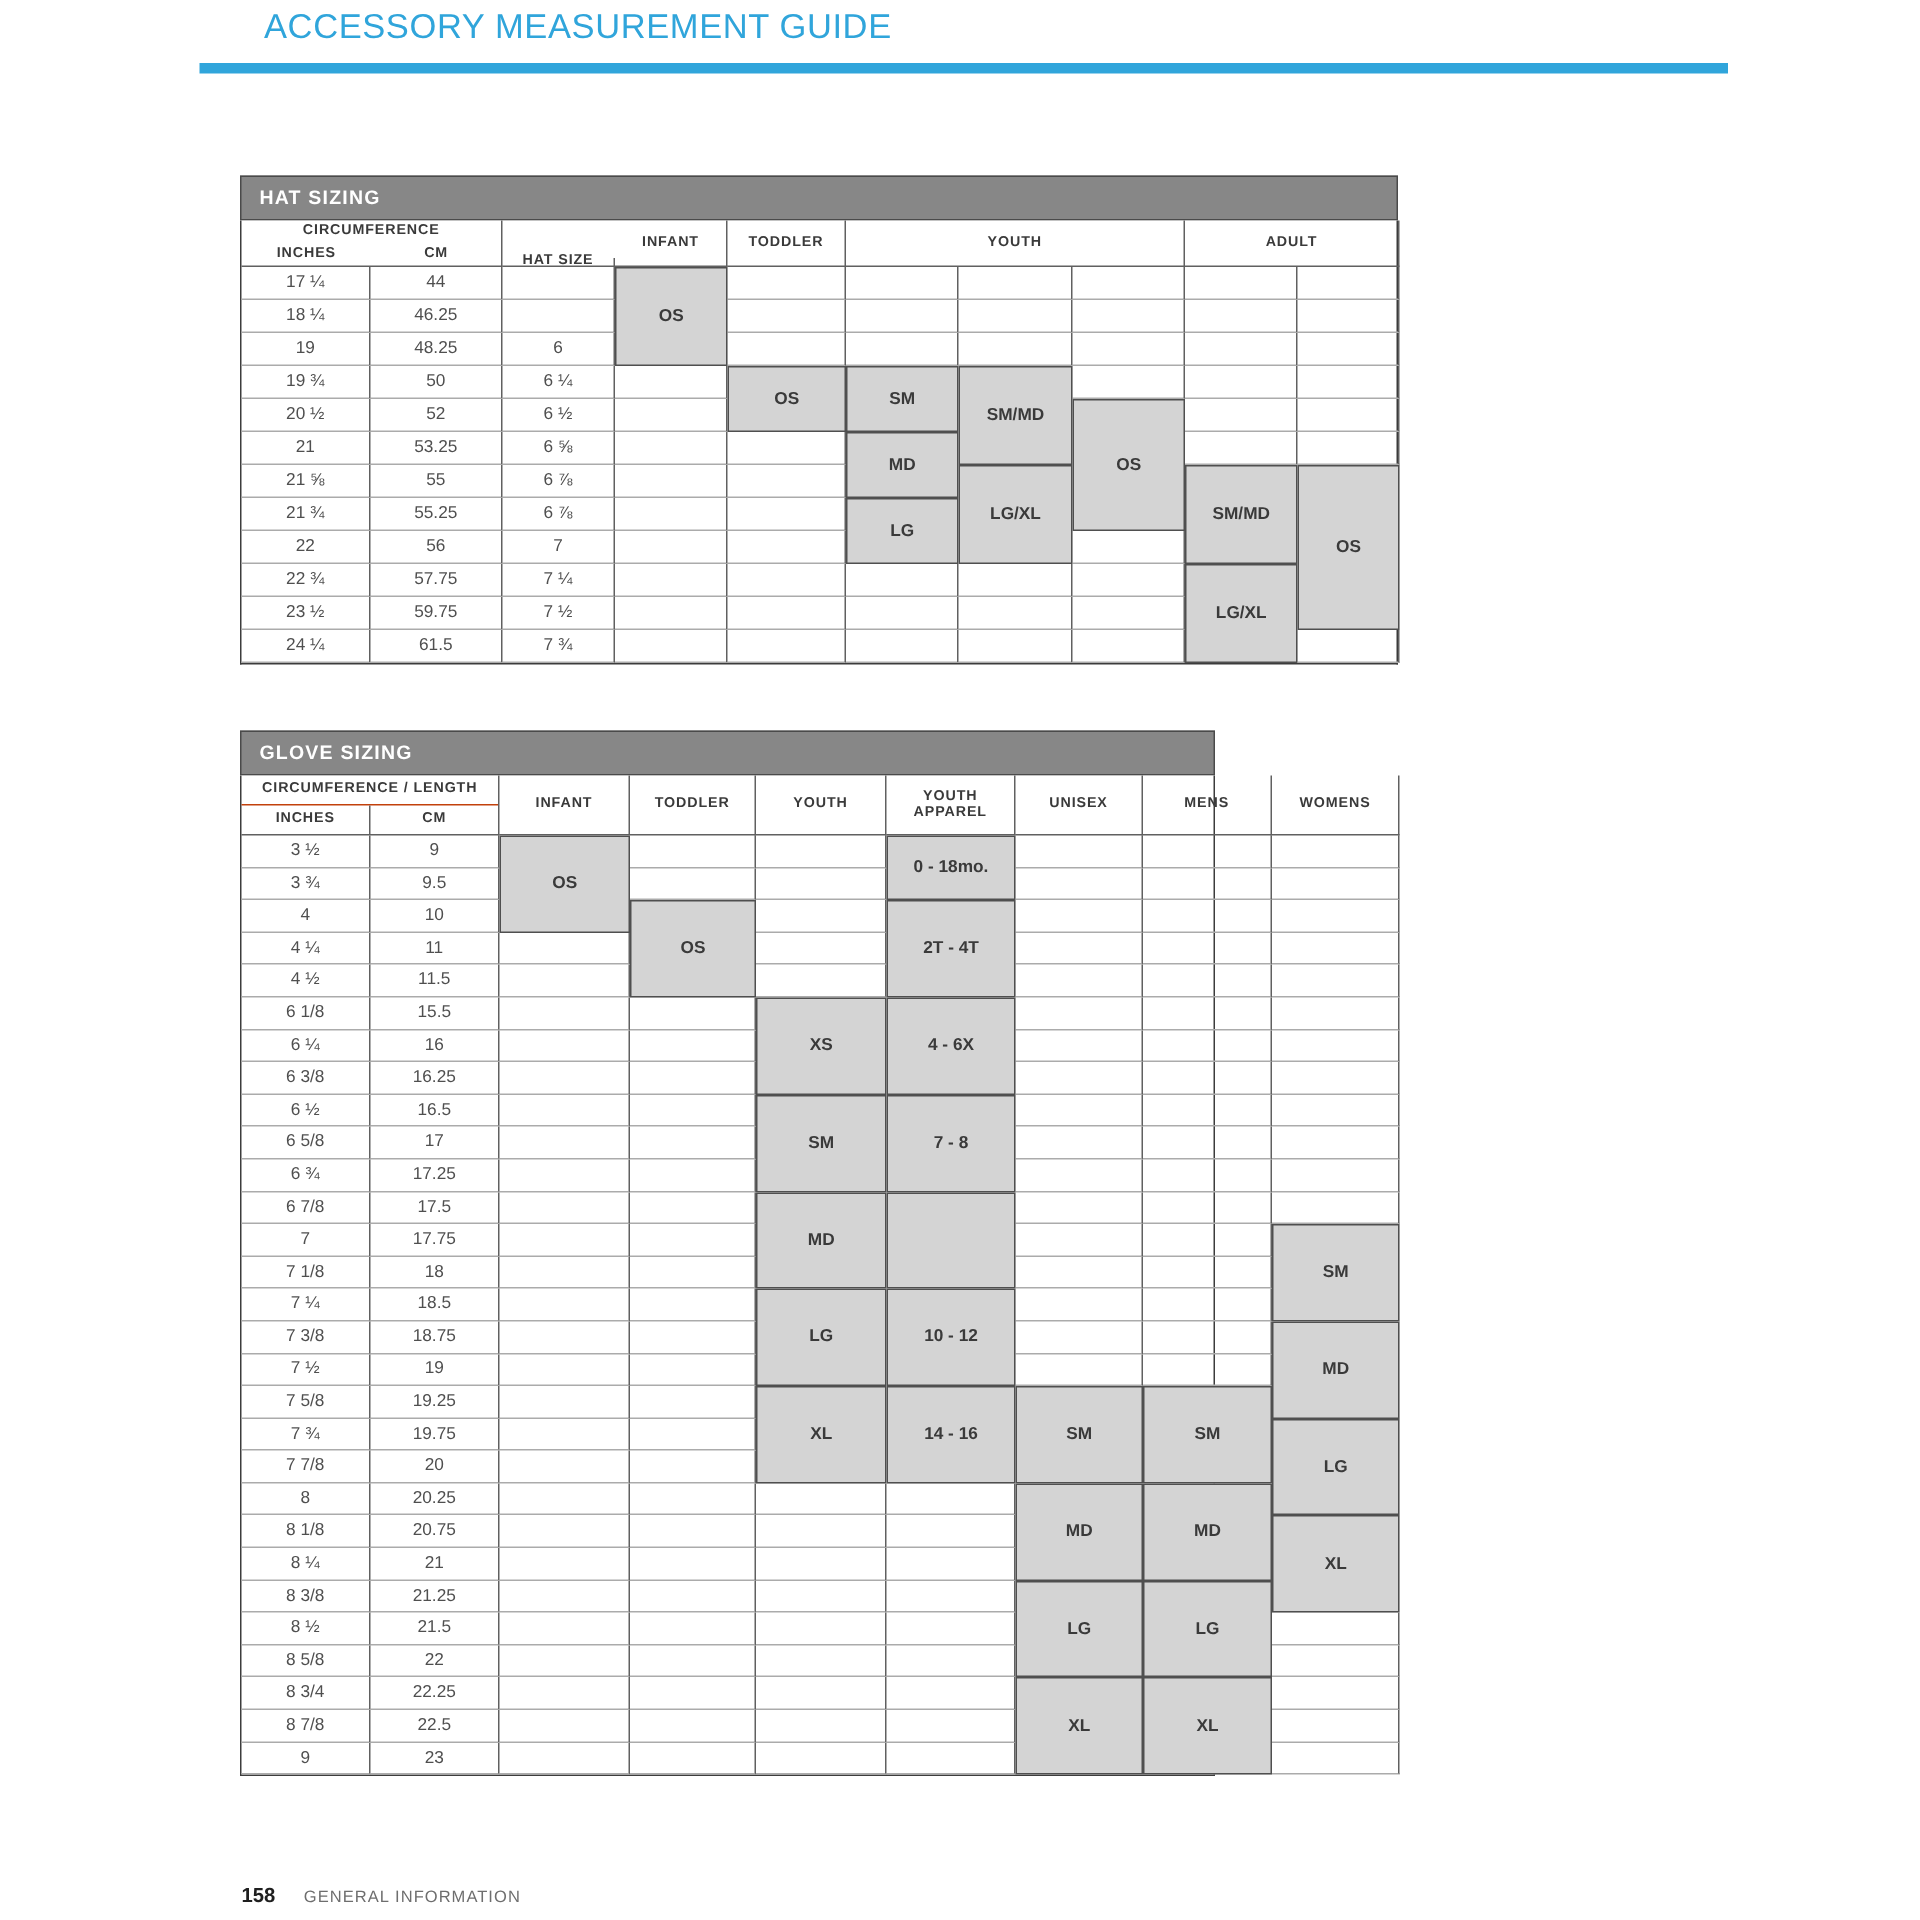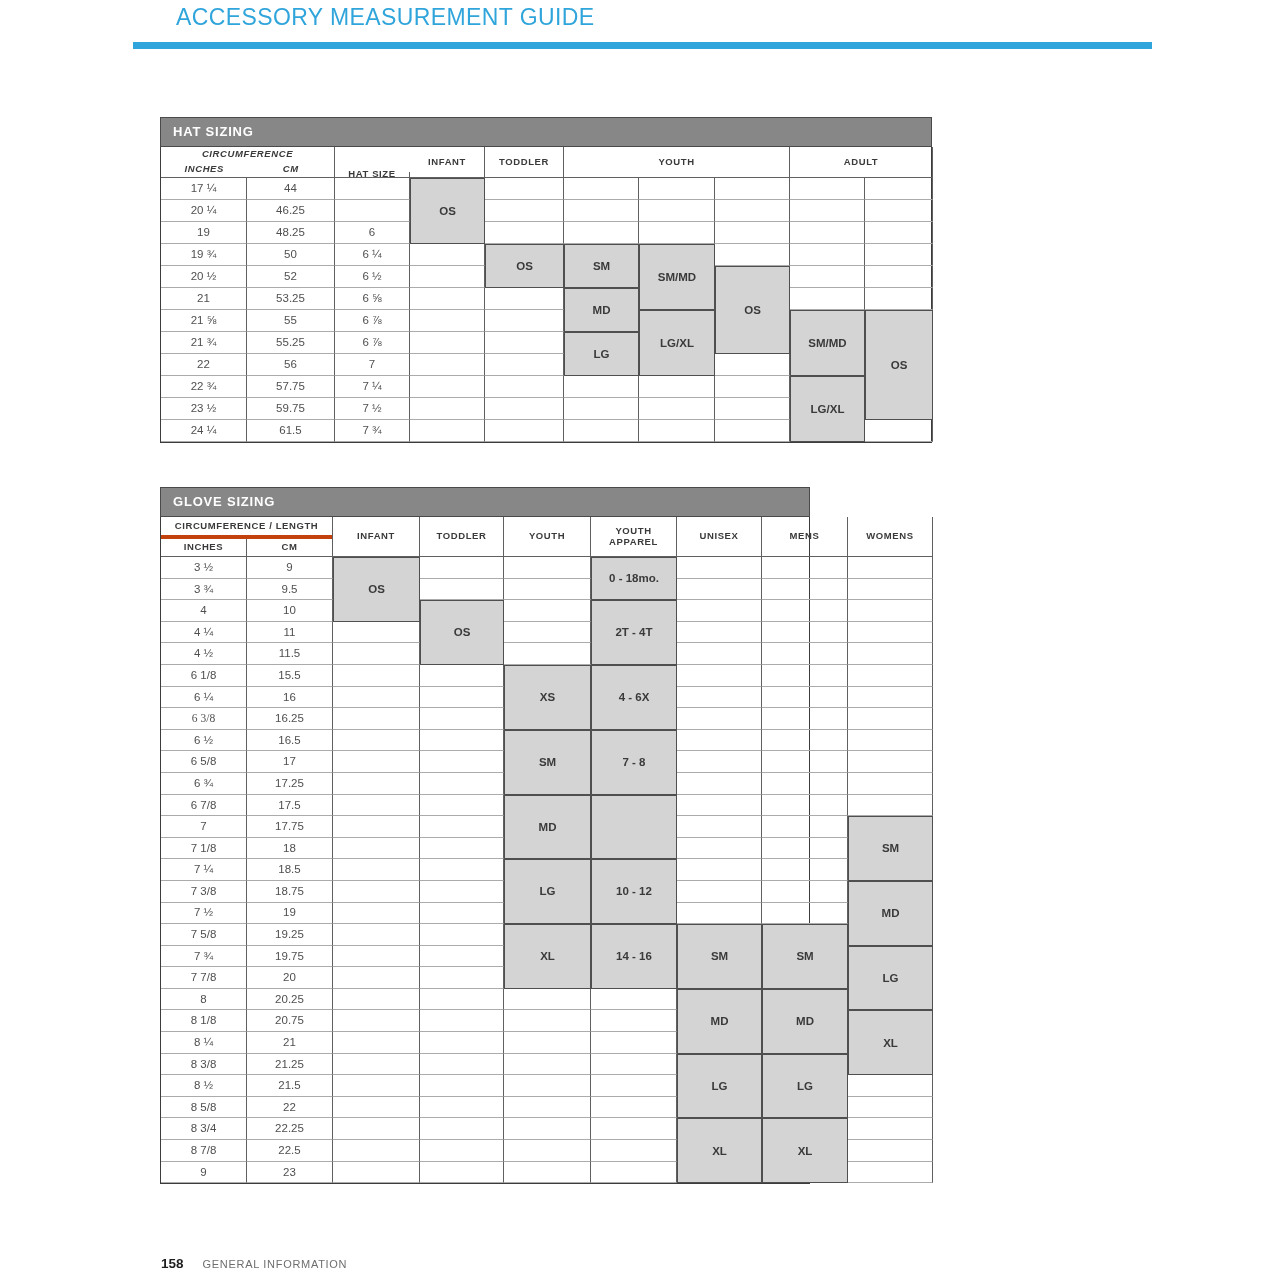--- a/index.html
+++ b/index.html
@@ -15,54 +15,54 @@
   .grid{display:grid;box-sizing:border-box;border:1px solid #3c3c3c;border-top:none;background:#fff;}
   .cell{box-sizing:border-box;border-right:1px solid #606060;border-bottom:1px solid #ababab;
         display:flex;align-items:center;justify-content:center;
         font-size:11.5px;color:#4f4f4f;line-height:1.1;text-align:center;}
   .cell.hdr{font-weight:bold;font-size:9.5px;color:#3a3a3a;letter-spacing:0.6px;
         border-bottom:1px solid #606060;padding:1px 3px;}
   .cell.blk{background:#D4D4D4;border:1px solid #4f4f4f;font-weight:bold;font-size:11.5px;
         color:#3a3a3a;z-index:2;}
   .cell.circ{flex-direction:column;align-items:stretch;justify-content:stretch;padding:0;}
   .circ-top{flex:1;display:flex;align-items:center;justify-content:center;}
-  .circ-top.divided{border-bottom:4px solid #c2410c;}
+  .circ-top.divided{border-bottom:1px solid #c2410c;}
   .circ-sub{flex:1;display:flex;justify-content:center;}
   .circ-sub span{flex:1;display:flex;align-items:center;justify-content:center;}
   .circ-sub span.divided{border-right:1px solid #606060;}
   .footer{position:absolute;left:161px;top:1256px;display:flex;align-items:baseline;gap:19px;}
   .footer .num{font-size:13.5px;font-weight:bold;color:#1f1f1f;}
   .footer .sec{font-size:11px;color:#6e6e6e;letter-spacing:0.7px;}
 </style>
 </head>
 <body>
 
 <div class="page">
   <div class="page-title" style="color: rgb(48, 165, 219);">ACCESSORY MEASUREMENT GUIDE</div>
   <div class="accent-rule" style="background: rgb(48, 165, 219);"></div>
 
   <div class="sizing-table" style="left: 160px; top: 117px; width: 772px;">
       <div class="tbar" style="background: rgb(135, 135, 135);">HAT SIZING</div>
       <div class="grid" style="grid-template-columns: 86px 88px 75px 75px 79px 75px 76px 75px 75px 68px; grid-template-rows: 16px 15px repeat(12, 22px);">
-        <div class="cell hdr circ" style="grid-area: 1 / 1 / span 2 / span 2; font-style: italic;">
+        <div class="cell hdr circ" style="grid-area: 1 / 1 / span 2 / span 2;">
           <div class="circ-top">CIRCUMFERENCE</div>
           <div class="circ-sub">
             <span>INCHES</span>
             <span>CM</span>
           </div>
         </div>
         <div class="cell hdr" style="grid-area: 1 / 3 / span 2 / span 1; margin-top: 25px;">HAT SIZE</div>
         <div class="cell hdr" style="grid-area: 1 / 4 / span 2 / span 1;">INFANT</div>
         <div class="cell hdr" style="grid-area: 1 / 5 / span 2 / span 1;">TODDLER</div>
         <div class="cell hdr" style="grid-area: 1 / 6 / span 2 / span 3;">YOUTH</div>
         <div class="cell hdr" style="grid-area: 1 / 9 / span 2 / span 2;">ADULT</div>
         <div class="cell val" style="grid-area: 3 / 1 / span 1 / span 1;">17 ¼</div>
         <div class="cell val" style="grid-area: 3 / 2 / span 1 / span 1;">44</div>
         <div class="cell val" style="grid-area: 3 / 3 / span 1 / span 1;"></div>
-        <div class="cell val" style="grid-area: 4 / 1 / span 1 / span 1;">20 ¼</div>
+        <div class="cell val" style="grid-area: 4 / 1 / span 1 / span 1;">18 ¼</div>
         <div class="cell val" style="grid-area: 4 / 2 / span 1 / span 1;">46.25</div>
         <div class="cell val" style="grid-area: 4 / 3 / span 1 / span 1;"></div>
         <div class="cell val" style="grid-area: 5 / 1 / span 1 / span 1;">19</div>
         <div class="cell val" style="grid-area: 5 / 2 / span 1 / span 1;">48.25</div>
         <div class="cell val" style="grid-area: 5 / 3 / span 1 / span 1;">6</div>
         <div class="cell val" style="grid-area: 6 / 1 / span 1 / span 1;">19 ¾</div>
         <div class="cell val" style="grid-area: 6 / 2 / span 1 / span 1;">50</div>
         <div class="cell val" style="grid-area: 6 / 3 / span 1 / span 1;">6 ¼</div>
         <div class="cell val" style="grid-area: 7 / 1 / span 1 / span 1;">20 ½</div>
         <div class="cell val" style="grid-area: 7 / 2 / span 1 / span 1;">52</div>
@@ -177,21 +177,21 @@
         <div class="cell val" style="grid-area: 5 / 1 / span 1 / span 1;">4</div>
         <div class="cell val" style="grid-area: 5 / 2 / span 1 / span 1;">10</div>
         <div class="cell val" style="grid-area: 6 / 1 / span 1 / span 1;">4 ¼</div>
         <div class="cell val" style="grid-area: 6 / 2 / span 1 / span 1;">11</div>
         <div class="cell val" style="grid-area: 7 / 1 / span 1 / span 1;">4 ½</div>
         <div class="cell val" style="grid-area: 7 / 2 / span 1 / span 1;">11.5</div>
         <div class="cell val" style="grid-area: 8 / 1 / span 1 / span 1;">6 1/8</div>
         <div class="cell val" style="grid-area: 8 / 2 / span 1 / span 1;">15.5</div>
         <div class="cell val" style="grid-area: 9 / 1 / span 1 / span 1;">6 ¼</div>
         <div class="cell val" style="grid-area: 9 / 2 / span 1 / span 1;">16</div>
-        <div class="cell val" style="grid-area: 10 / 1 / span 1 / span 1; font-family: Liberation Serif, serif;">6 3/8</div>
+        <div class="cell val" style="grid-area: 10 / 1 / span 1 / span 1;">6 3/8</div>
         <div class="cell val" style="grid-area: 10 / 2 / span 1 / span 1;">16.25</div>
         <div class="cell val" style="grid-area: 11 / 1 / span 1 / span 1;">6 ½</div>
         <div class="cell val" style="grid-area: 11 / 2 / span 1 / span 1;">16.5</div>
         <div class="cell val" style="grid-area: 12 / 1 / span 1 / span 1;">6 5/8</div>
         <div class="cell val" style="grid-area: 12 / 2 / span 1 / span 1;">17</div>
         <div class="cell val" style="grid-area: 13 / 1 / span 1 / span 1;">6 ¾</div>
         <div class="cell val" style="grid-area: 13 / 2 / span 1 / span 1;">17.25</div>
         <div class="cell val" style="grid-area: 14 / 1 / span 1 / span 1;">6 7/8</div>
         <div class="cell val" style="grid-area: 14 / 2 / span 1 / span 1;">17.5</div>
         <div class="cell val" style="grid-area: 15 / 1 / span 1 / span 1;">7</div>

